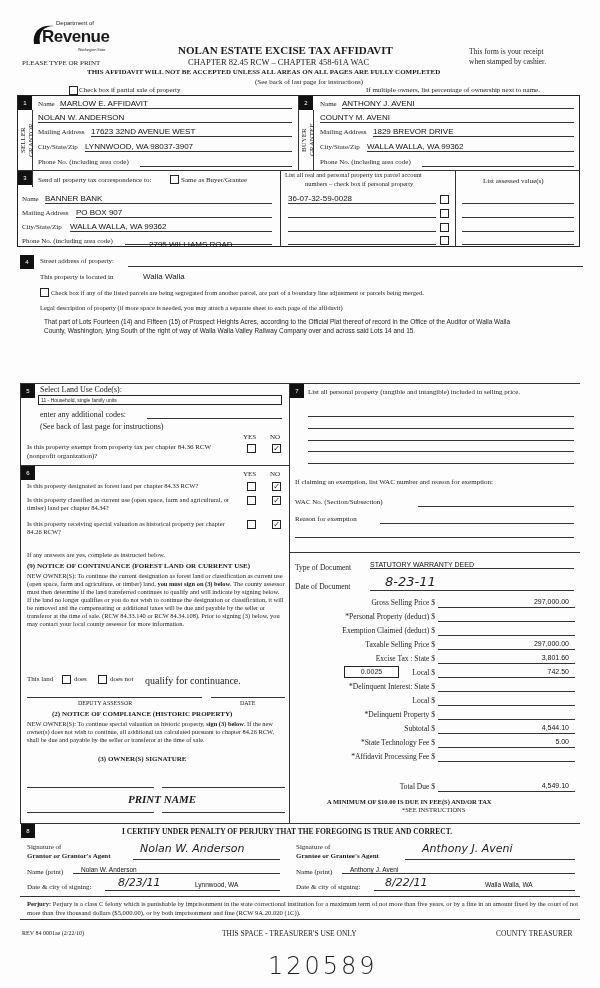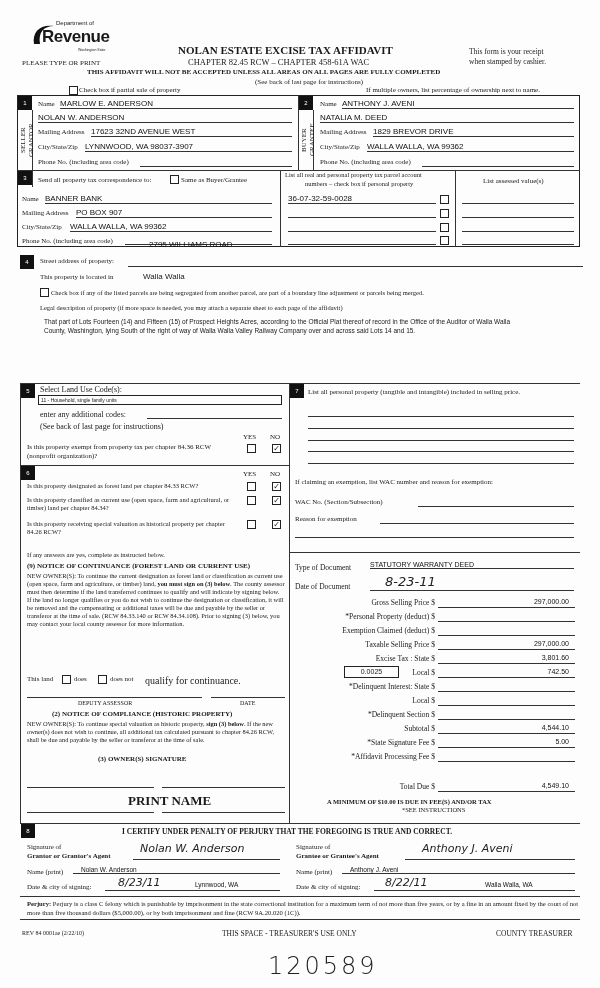--- a/index.html
+++ b/index.html
@@ -43,35 +43,35 @@
 <div class="abs lbl" style="left:366px;top:86px;">If multiple owners, list percentage of ownership next to name.</div>
 
 <div class="box" style="left:17px;top:95px;width:563px;height:152px;"></div>
 <div class="vline" style="left:298px;top:95px;height:75px;"></div>
 <div class="hline" style="left:17px;top:170px;width:563px;"></div>
 
 <div class="num-badge" style="left:18px;top:96px;">1</div>
 <div class="vline" style="left:32px;top:110px;height:60px;"></div>
 <div class="vert" style="left:19px;top:115px;height:50px;width:12px;"><span>SELLER</span><br><span>GRANTOR</span></div>
 <div class="abs lbl" style="left:38px;top:100px;">Name</div>
-<div class="abs typed ul" style="left:60px;top:99px;width:232px;">MARLOW E. ANDERSON</div>
+<div class="abs typed ul" style="left:60px;top:99px;width:232px;">MARLOW E. AFFIDAVIT</div>
 <div class="abs typed ul" style="left:38px;top:113px;width:254px;">NOLAN W. ANDERSON</div>
 <div class="abs lbl" style="left:38px;top:128px;">Mailing Address</div>
 <div class="abs typed ul" style="left:91px;top:127px;width:201px;">17623 32ND AVENUE WEST</div>
 <div class="abs lbl" style="left:38px;top:143px;">City/State/Zip</div>
 <div class="abs typed ul" style="left:85px;top:142px;width:207px;">LYNNWOOD, WA  98037-3907</div>
 <div class="abs lbl" style="left:38px;top:158px;">Phone No. (including area code)</div>
 <div class="abs typed ul" style="left:140px;top:157px;width:152px;height:10px;"></div>
 
 <div class="num-badge" style="left:299px;top:96px;">2</div>
 <div class="vline" style="left:313px;top:110px;height:60px;"></div>
 <div class="vert" style="left:300px;top:115px;height:50px;width:12px;"><span>BUYER</span><br><span>GRANTEE</span></div>
 <div class="abs lbl" style="left:320px;top:100px;">Name</div>
 <div class="abs typed ul" style="left:342px;top:99px;width:232px;">ANTHONY J. AVENI</div>
-<div class="abs typed ul" style="left:320px;top:113px;width:254px;">NATALIA M. DEED</div>
+<div class="abs typed ul" style="left:320px;top:113px;width:254px;">COUNTY M. AVENI</div>
 <div class="abs lbl" style="left:320px;top:128px;">Mailing Address</div>
 <div class="abs typed ul" style="left:373px;top:127px;width:201px;">1829 BREVOR DRIVE</div>
 <div class="abs lbl" style="left:320px;top:143px;">City/State/Zip</div>
 <div class="abs typed ul" style="left:367px;top:142px;width:207px;">WALLA WALLA, WA  99362</div>
 <div class="abs lbl" style="left:320px;top:158px;">Phone No. (including area code)</div>
 <div class="abs typed ul" style="left:422px;top:157px;width:152px;height:10px;"></div>
 
 <div class="num-badge" style="left:18px;top:171px;">3</div>
 <div class="vline" style="left:32px;top:170px;height:17px;"></div>
 <div class="abs lbl" style="left:38px;top:176px;">Send all property tax correspondence to:</div>
@@ -162,21 +162,21 @@
 <div class="abs lbl" style="left:78px;top:700px;font-size:6px;">DEPUTY ASSESSOR</div>
 <div class="abs lbl" style="left:240px;top:700px;font-size:6px;">DATE</div>
 <div class="abs bold" style="left:52px;top:710px;font-size:7px;white-space:nowrap;">(2) NOTICE OF COMPLIANCE (HISTORIC PROPERTY)</div>
 <div class="abs" style="left:27px;top:720px;width:258px;font-size:6.4px;line-height:8px;">
   <span>NEW OWNER(S): To continue special valuation as historic property,</span>
   <b>sign (3) below</b><span>. If the new owner(s) does not wish to continue, all additional tax calculated pursuant to chapter 84.26 RCW, shall be due and payable by the seller or transferor at the time of sale.</span>
 </div>
 <div class="abs bold" style="left:98px;top:755px;font-size:7px;white-space:nowrap;">(3) OWNER(S) SIGNATURE</div>
 <div class="hline" style="left:27px;top:787px;width:127px;"></div>
 <div class="hline" style="left:162px;top:787px;width:123px;"></div>
-<div class="abs bold" style="left:128px;top:793px;font-size:13px;">PRINT NAME</div>
+<div class="abs bold" style="left:128px;top:793px;font-size:11px;font-style:italic;">PRINT NAME</div>
 <div class="hline" style="left:27px;top:812px;width:127px;"></div>
 <div class="hline" style="left:162px;top:812px;width:123px;"></div>
 
 <div class="num-badge" style="left:290px;top:384px;">7</div>
 <div class="abs" style="left:308px;top:386px;width:260px;font-size:7px;line-height:12px;">List all personal property (tangible and intangible) included in selling price.</div>
 <div class="hline" style="left:308px;top:416px;width:266px;"></div>
 <div class="hline" style="left:308px;top:428px;width:266px;"></div>
 <div class="hline" style="left:308px;top:440px;width:266px;"></div>
 <div class="hline" style="left:308px;top:451px;width:266px;"></div>
 <div class="hline" style="left:308px;top:463px;width:266px;"></div>
@@ -222,29 +222,29 @@
   </div>
   <div style="position:absolute;top:84px;width:280px;height:14px;">
     <span style="position:absolute;right:140px;font-size:7.5px;white-space:nowrap;">*Delinquent Interest: State $</span>
     <span class="typed right ul" style="position:absolute;left:143px;width:137px;height:10px;padding-right:6px;font-size:7px;"></span>
   </div>
   <div style="position:absolute;top:98px;width:280px;height:14px;">
     <span style="position:absolute;right:140px;font-size:7.5px;white-space:nowrap;">Local $</span>
     <span class="typed right ul" style="position:absolute;left:143px;width:137px;height:10px;padding-right:6px;font-size:7px;"></span>
   </div>
   <div style="position:absolute;top:112px;width:280px;height:14px;">
-    <span style="position:absolute;right:140px;font-size:7.5px;white-space:nowrap;">*Delinquent Section $</span>
+    <span style="position:absolute;right:140px;font-size:7.5px;white-space:nowrap;">*Delinquent Property $</span>
     <span class="typed right ul" style="position:absolute;left:143px;width:137px;height:10px;padding-right:6px;font-size:7px;"></span>
   </div>
   <div style="position:absolute;top:126px;width:280px;height:14px;">
     <span style="position:absolute;right:140px;font-size:7.5px;white-space:nowrap;">Subtotal $</span>
     <span class="typed right ul" style="position:absolute;left:143px;width:137px;height:10px;padding-right:6px;font-size:7px;">4,544.10</span>
   </div>
   <div style="position:absolute;top:140px;width:280px;height:14px;">
-    <span style="position:absolute;right:140px;font-size:7.5px;white-space:nowrap;">*State Signature Fee $</span>
+    <span style="position:absolute;right:140px;font-size:7.5px;white-space:nowrap;">*State Technology Fee $</span>
     <span class="typed right ul" style="position:absolute;left:143px;width:137px;height:10px;padding-right:6px;font-size:7px;">5.00</span>
   </div>
   <div style="position:absolute;top:154px;width:280px;height:14px;">
     <span style="position:absolute;right:140px;font-size:7.5px;white-space:nowrap;">*Affidavit Processing Fee $</span>
     <span class="typed right ul" style="position:absolute;left:143px;width:137px;height:10px;padding-right:6px;font-size:7px;"></span>
   </div>
   <div style="position:absolute;top:168px;width:280px;height:14px;margin-top:16px;">
     <span style="position:absolute;right:140px;font-size:7.5px;white-space:nowrap;">Total Due $</span>
     <span class="typed right ul" style="position:absolute;left:143px;width:137px;height:10px;padding-right:6px;font-size:7px;">4,549.10</span>
   </div>

